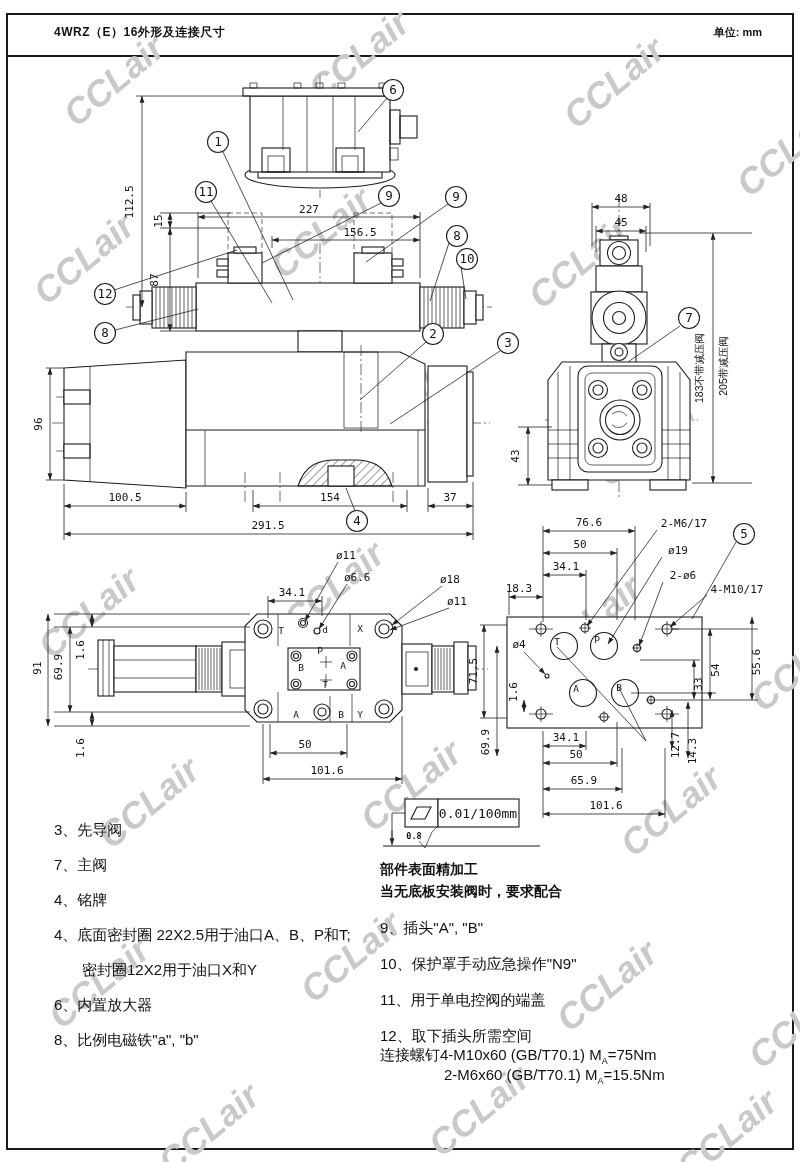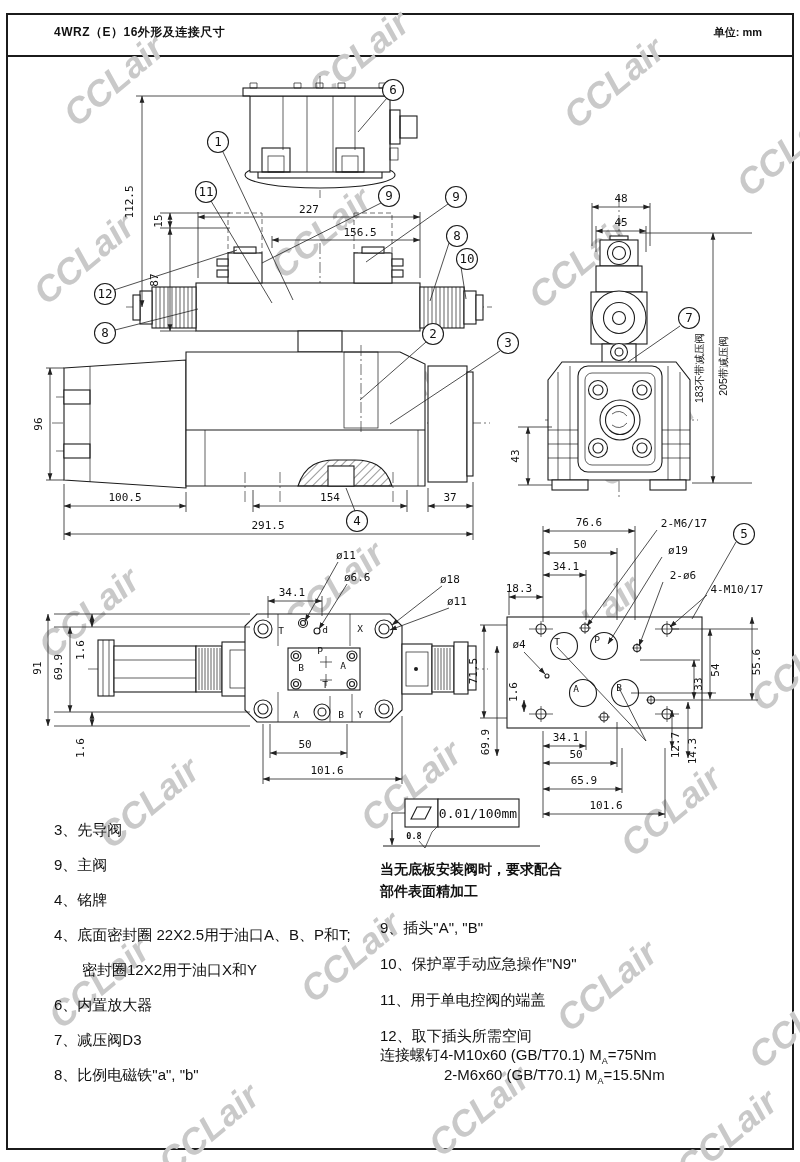--- a/index.html
+++ b/index.html
@@ -504,32 +504,31 @@
     <rect class="sf" x="438" y="799" width="81" height="28"></rect>
     <path class="s" d="M411,819 L417,807 L431,807 L425,819 Z"></path>
     <text class="tol" x="478" y="818">0.01/100mm</text>
     <text class="sm" x="414" y="839">0.8</text>
     <path class="t" d="M419,841 L425,848 L432,832 L437,827"></path>
   </g>
 </svg>
 
 <div class="legend-left">
   <div class="li">3、先导阀</div>
-  <div class="li">9、主阀</div>
+  <div class="li">7、主阀</div>
   <div class="li">4、铭牌</div>
   <div class="li">4、底面密封圈 22X2.5用于油口A、B、P和T;</div>
   <div class="li cont">密封圈12X2用于油口X和Y</div>
   <div class="li">6、内置放大器</div>
-  <div class="li">7、减压阀D3</div>
   <div class="li">8、比例电磁铁"a", "b"</div>
 </div>
 
 <div class="rcol">
+  <div class="note">部件表面精加工</div>
   <div class="note">当无底板安装阀时，要求配合</div>
-  <div class="note">部件表面精加工</div>
   <div class="li">9、插头"A", "B"</div>
   <div class="li">10、保护罩手动应急操作"N9"</div>
   <div class="li">11、用于单电控阀的端盖</div>
   <div class="li">12、取下插头所需空间</div>
   <div class="screw">
     <span>连接螺钉4-M10x60 (GB/T70.1) M</span><sub>A</sub><span>=75Nm</span>
   </div>
   <div class="screw ind">
     <span>2-M6x60 (GB/T70.1) M</span><sub>A</sub><span>=15.5Nm</span>
   </div>

